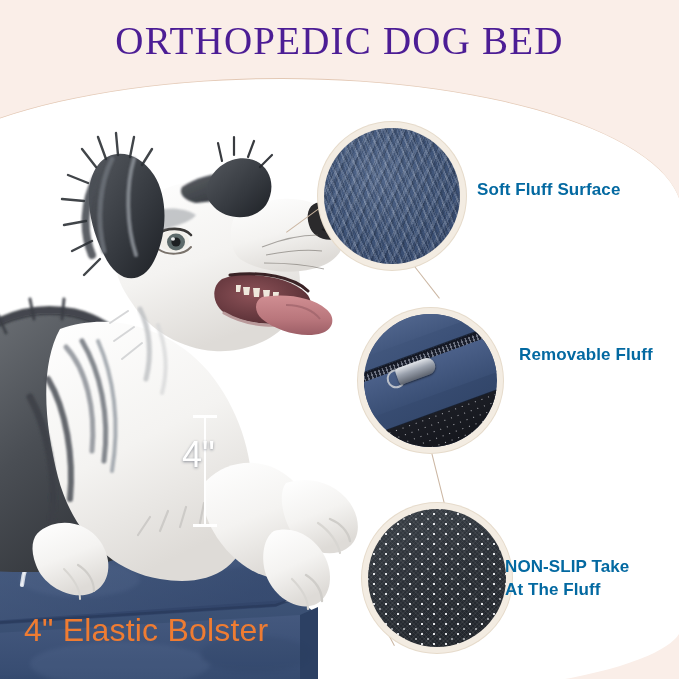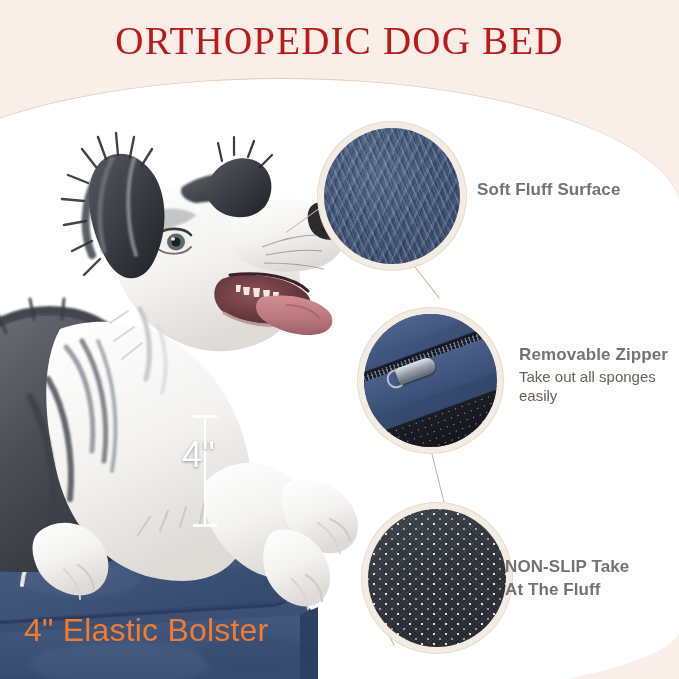--- a/index.html
+++ b/index.html
@@ -17,21 +17,21 @@
 
   
   .title {
     position: absolute;
     left: 0; top: 18px;
     width: 679px;
     text-align: center;
     font-family: "Liberation Serif", serif;
     font-size: 39px;
     letter-spacing: 1.2px;
-    color: #b91c1c;
+    color: #4c1d95;
     font-weight: 400;
     white-space: nowrap;
   }
 
   
   .plate {
     position: absolute;
     left: -118px; top: 78px;
     width: 800px; height: 620px;
     background: #ffffff;
@@ -197,21 +197,21 @@
       repeating-linear-gradient(-45deg, rgba(255,255,255,.05) 0 1px, transparent 1px 3px),
       linear-gradient(160deg,#3a4047 0%, #2b3037 45%, #1f2329 100%);
   }
 
   
   .conn { position:absolute; background:#cbb6a2; z-index:45; transform-origin: 0 0; height:1px; }
 
   
   .feat { position: absolute; z-index: 60; }
   .feat .head {
-    color: #737373;
+    color: #0369a1;
     font-weight: bold;
     font-size: 17px;
     letter-spacing: .1px;
     white-space: nowrap;
   }
   .feat .sub {
     color: #6b6258;
     font-size: 15px;
     line-height: 19px;
     margin-top: 2px;
@@ -506,22 +506,21 @@
 
   <div class="callout" id="c3">
     <div class="disc nonslip"></div>
   </div>
 
   <div class="feat" id="f1">
     <div class="head">Soft Fluff Surface</div>
   </div>
 
   <div class="feat" id="f2">
-    <div class="head">Removable Zipper</div>
-    <div class="sub">Take out all sponges easily</div>
+    <div class="head">Removable Fluff</div>
   </div>
 
   <div class="feat" id="f3">
     <div class="head">NON-SLIP Take</div>
     <div class="head">At The Fluff</div>
   </div>
 
 </div>
 
 </body></html>

